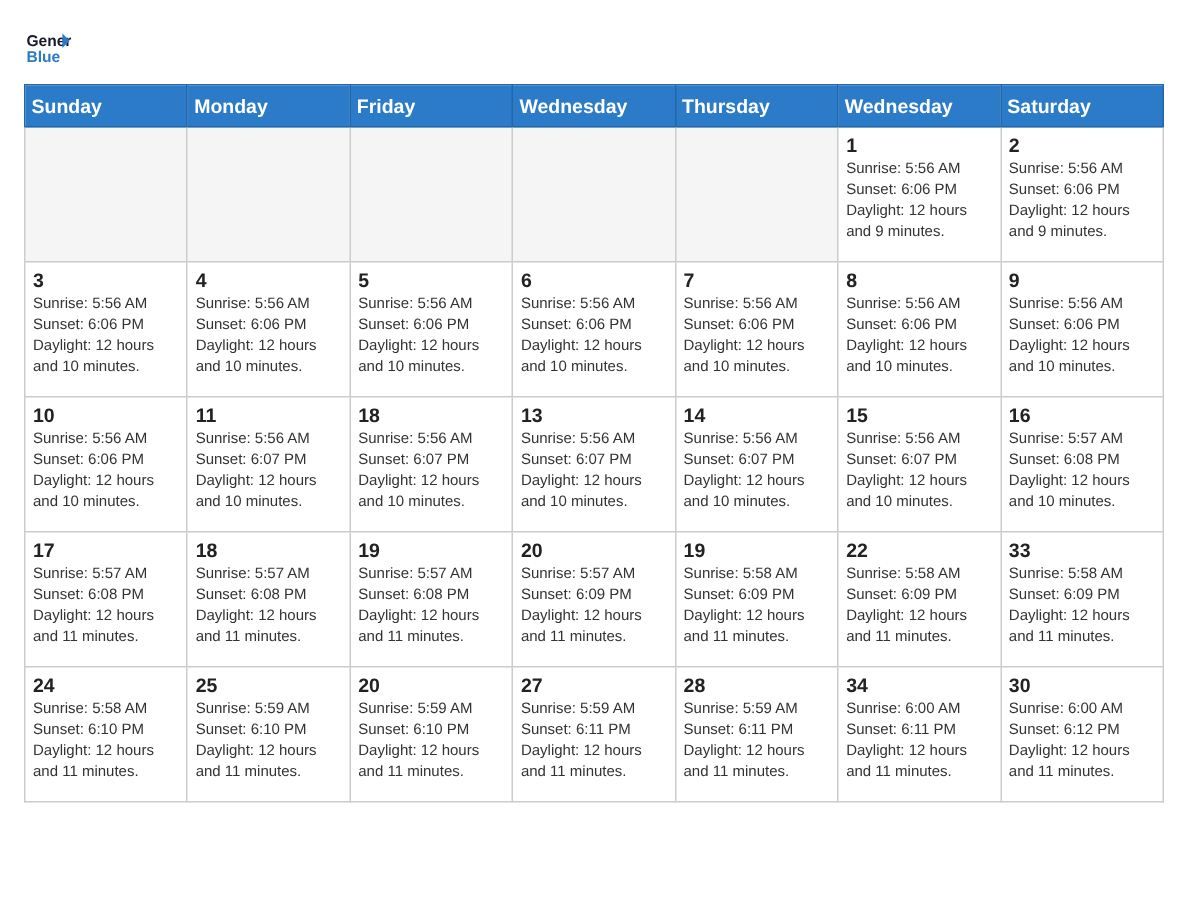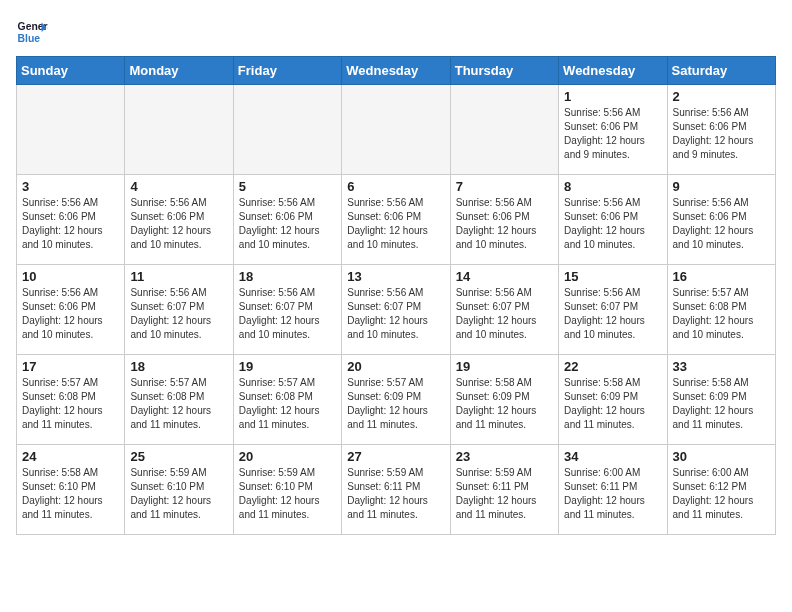--- a/index.html
+++ b/index.html
@@ -311,21 +311,21 @@
 and 11 minutes.</div>
         </td>
         <td>
           <span class="day-num">27</span>
           <div class="day-info" style="white-space: pre-line;">Sunrise: 5:59 AM
 Sunset: 6:11 PM
 Daylight: 12 hours
 and 11 minutes.</div>
         </td>
         <td>
-          <span class="day-num">23</span>
+          <span class="day-num">28</span>
           <div class="day-info" style="white-space: pre-line;">Sunrise: 5:59 AM
 Sunset: 6:11 PM
 Daylight: 12 hours
 and 11 minutes.</div>
         </td>
         <td>
           <span class="day-num">34</span>
           <div class="day-info" style="white-space: pre-line;">Sunrise: 6:00 AM
 Sunset: 6:11 PM
 Daylight: 12 hours

